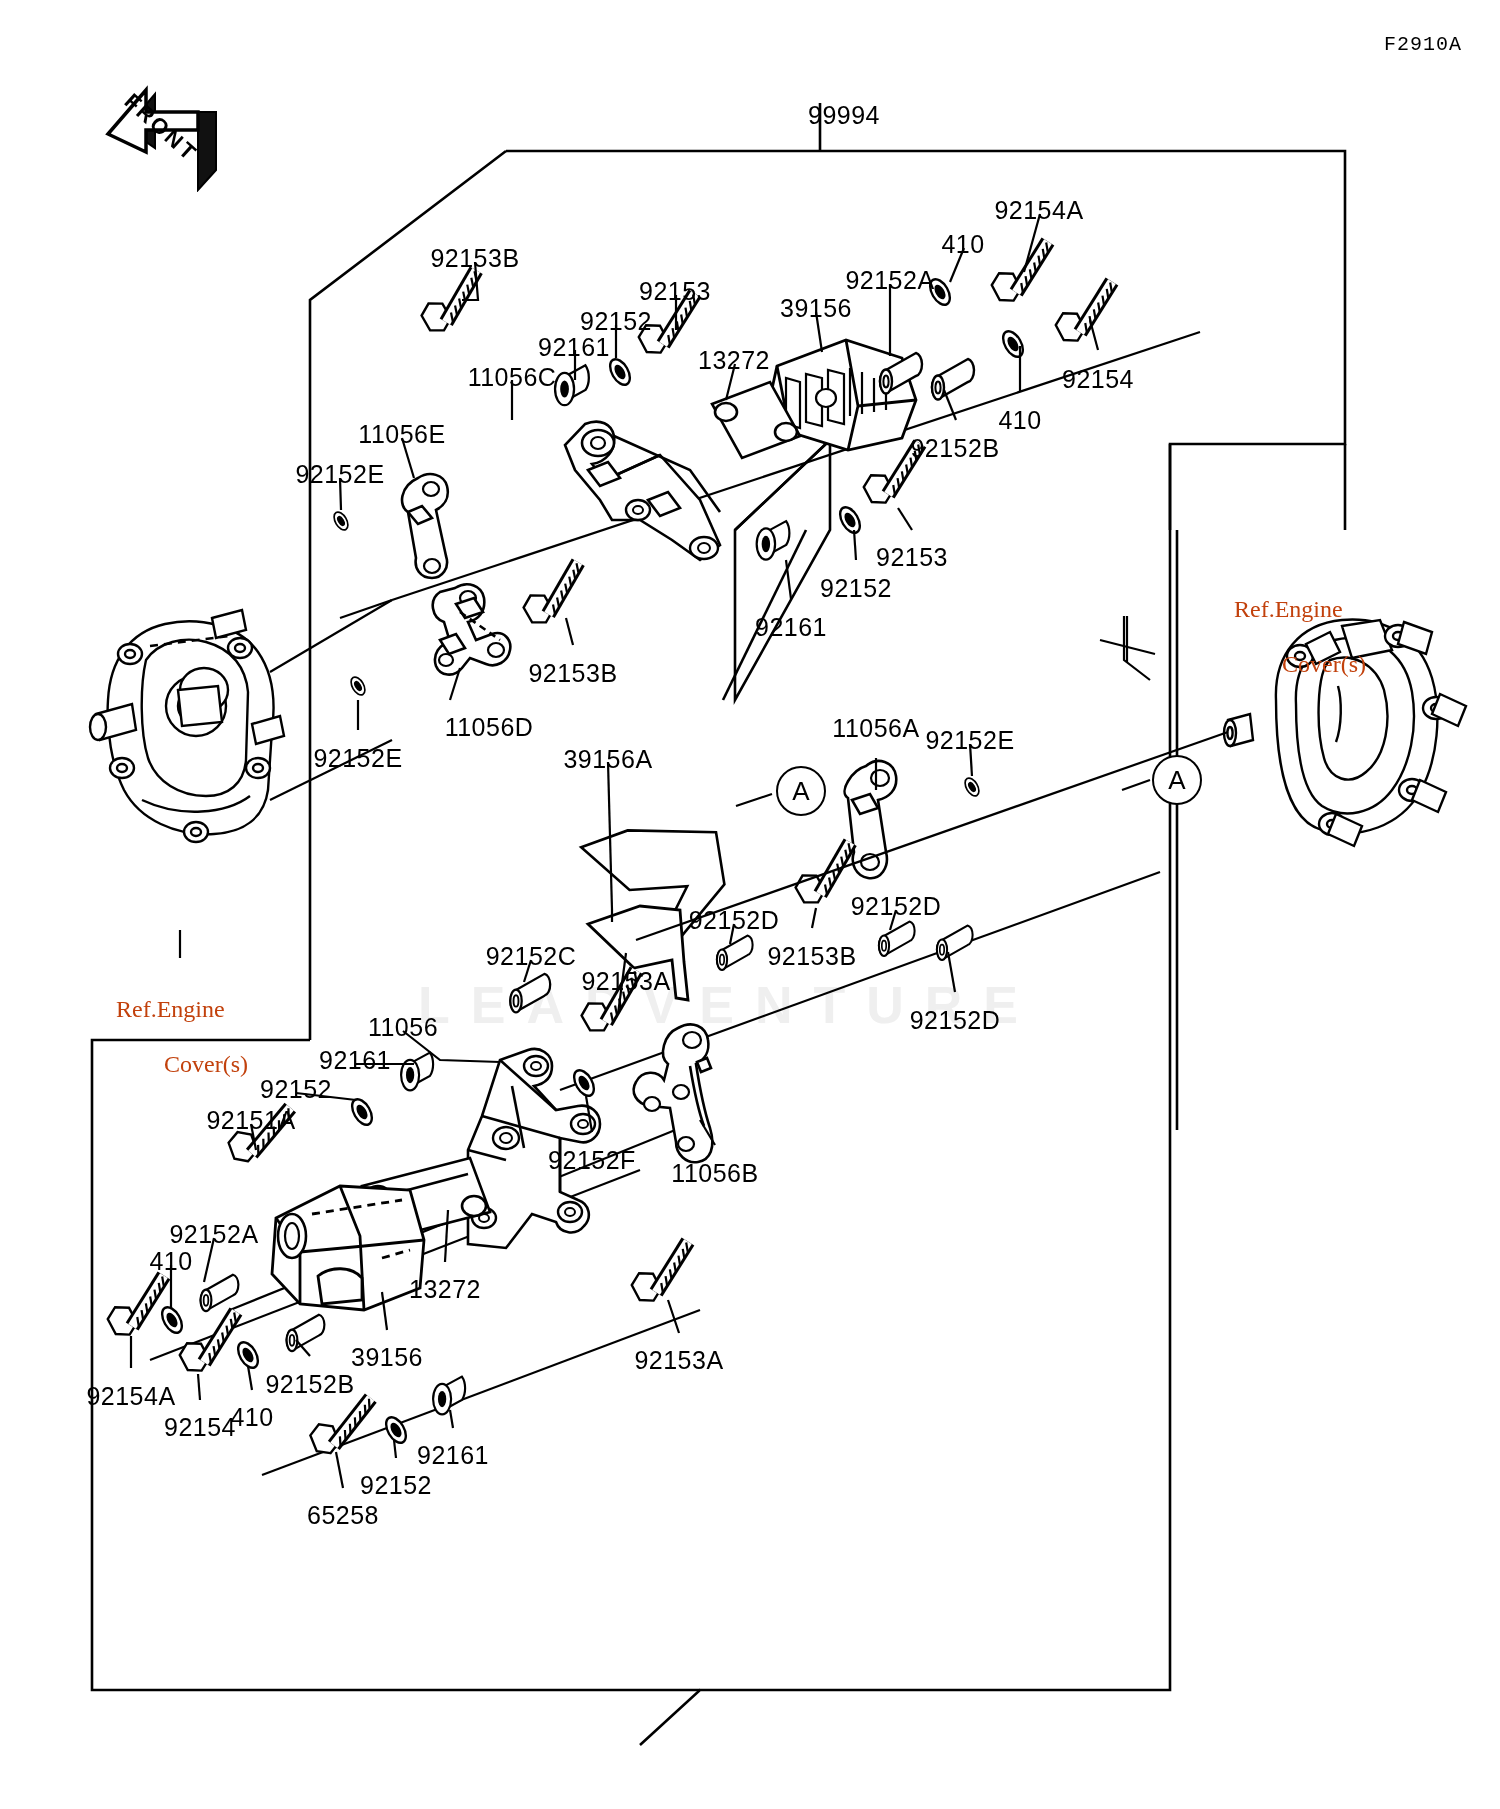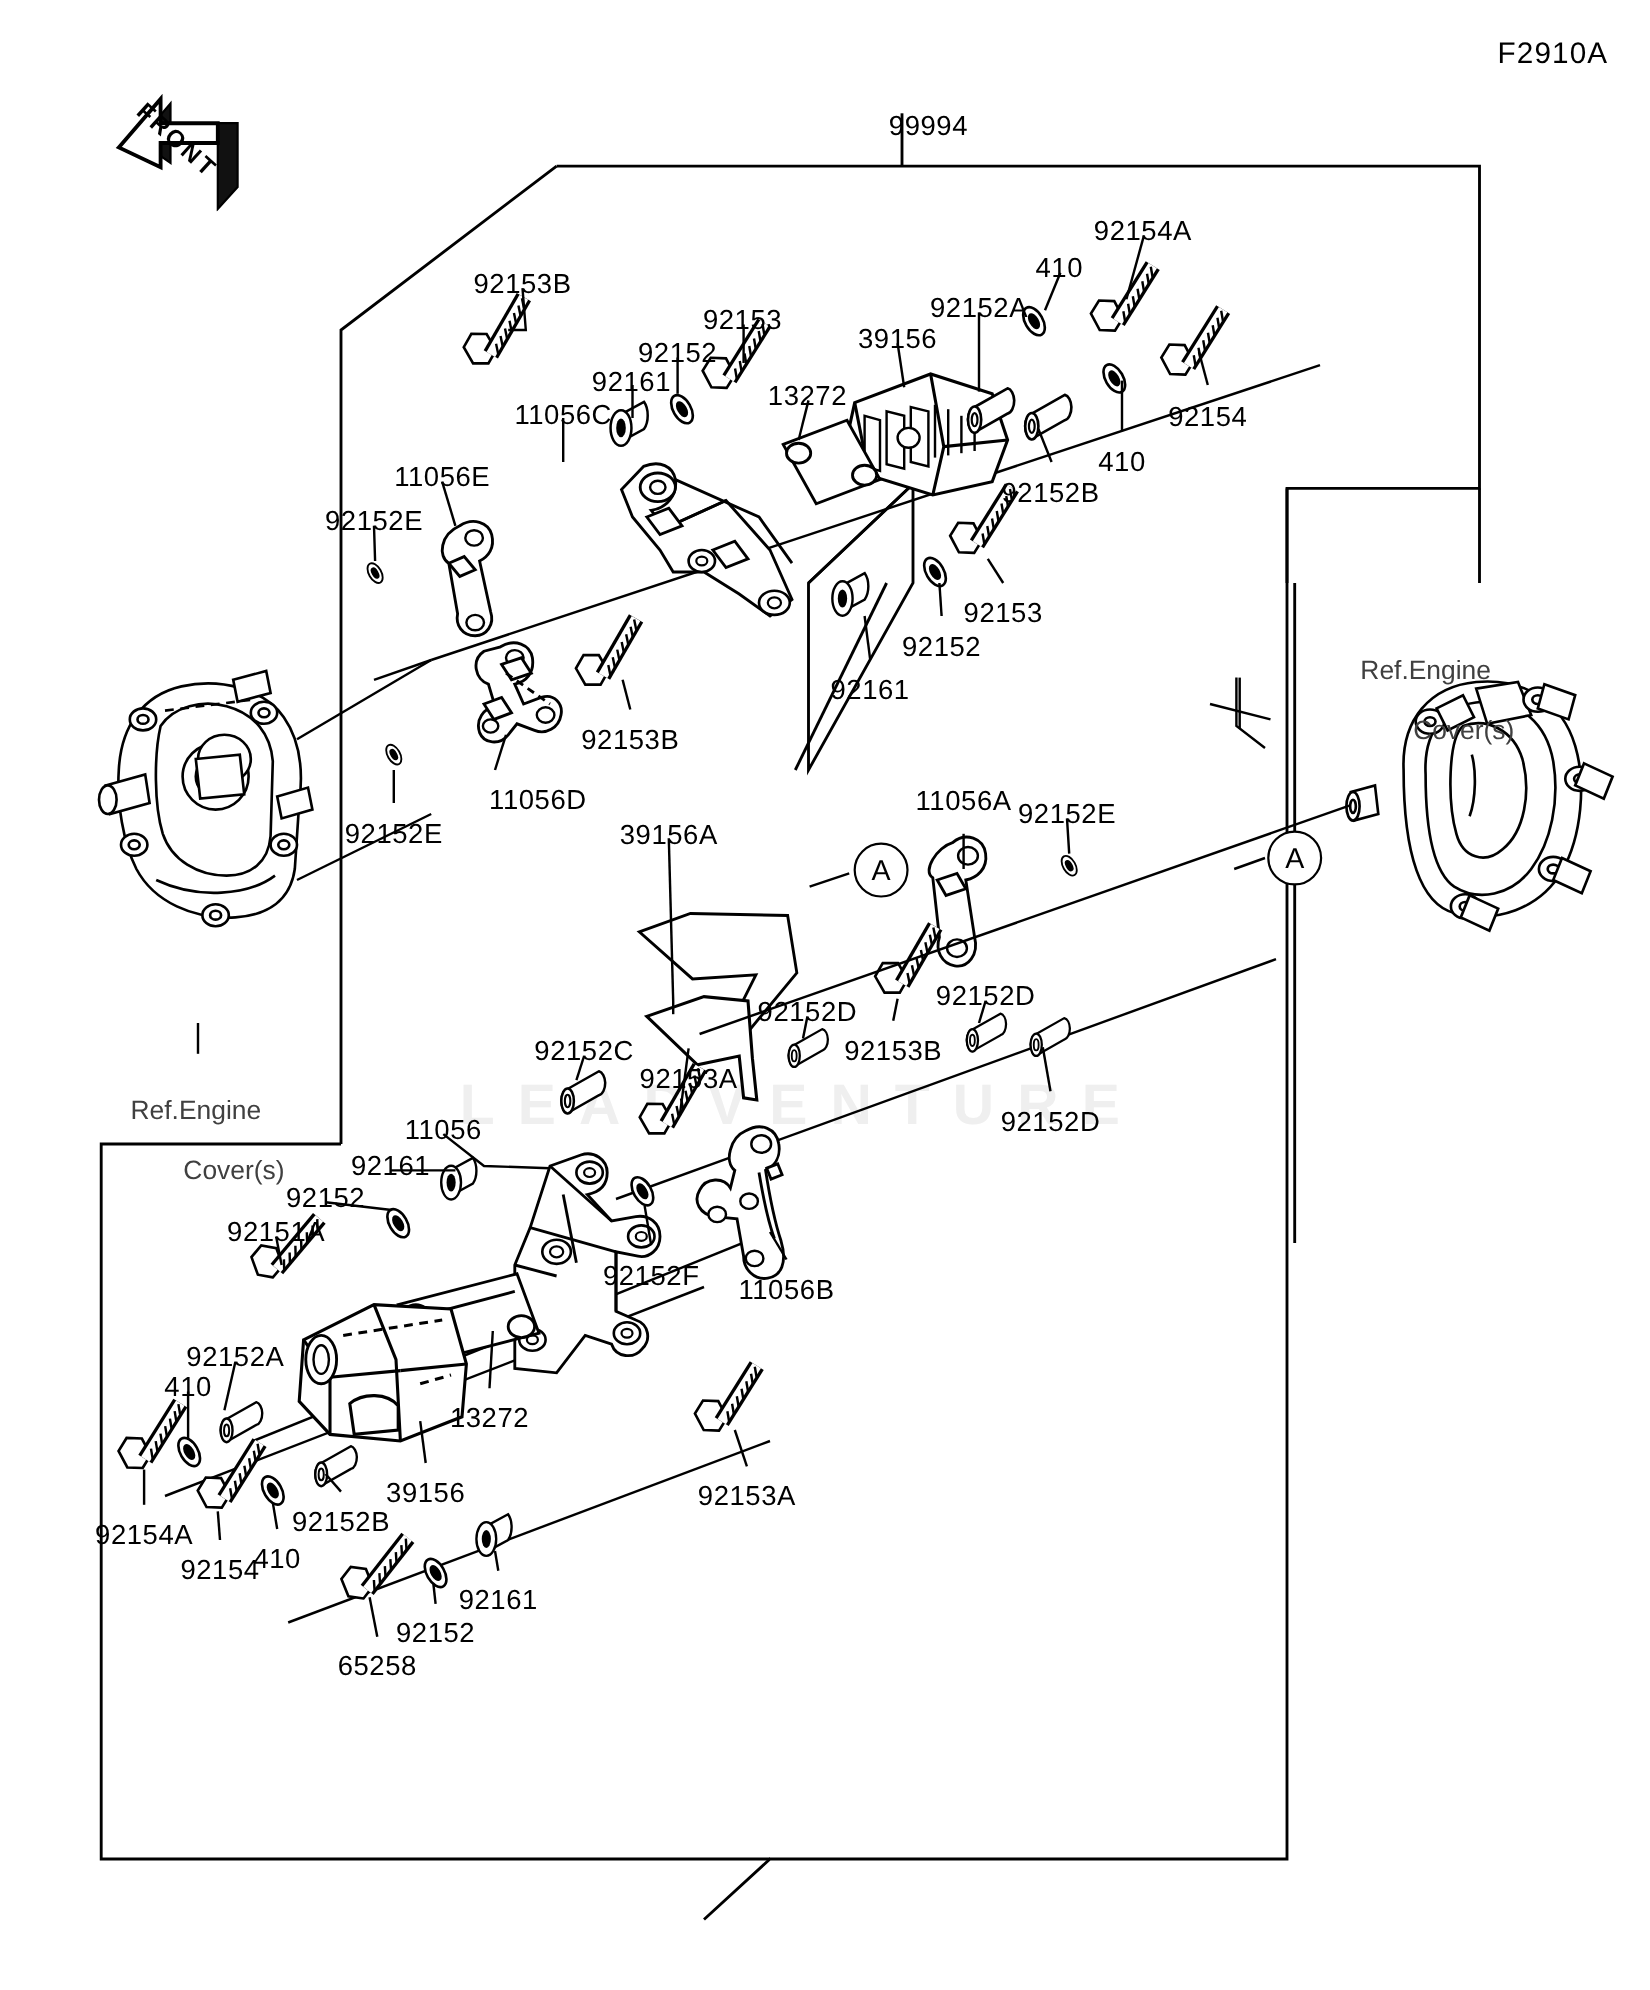--- a/index.html
+++ b/index.html
@@ -10,26 +10,26 @@
   #stage{position:absolute;inset:0;}
   svg#art{position:absolute;left:0;top:0;width:1500px;height:1809px;}
 
   .lbl{
     position:absolute;font-family:"Liberation Sans",sans-serif;
     font-size:25px;letter-spacing:0.5px;white-space:nowrap;color:#000;
     line-height:1;
   }
   .lbl.c{transform:translateX(-50%);}
   .mono{
-    position:absolute;font-family:Liberation Sans, sans-serif;
-    font-size:24px;white-space:pre;line-height:1.15;color:#404040;
+    position:absolute;font-family:Liberation Serif, serif;
+    font-size:24px;white-space:pre;line-height:1.15;color:#c2410c;
   }
   .diagid{
-    position:absolute;right:38px;top:33px;font-size:27px;
-    font-family:Liberation Sans, sans-serif;letter-spacing:1px;
+    position:absolute;right:38px;top:33px;font-size:20px;
+    font-family:Liberation Mono, monospace;letter-spacing:1px;
   }
   .footer{
     position:absolute;left:50%;transform:translateX(-50%);bottom:10px;
     font-size:27px;font-family:"Liberation Sans",sans-serif;
   }
   .wm-text{
     position:absolute;left:418px;top:975px;
     font-size:52px;letter-spacing:21px;color:#efefef;
     font-family:"Liberation Sans",sans-serif;font-weight:bold;
     user-select:none;

